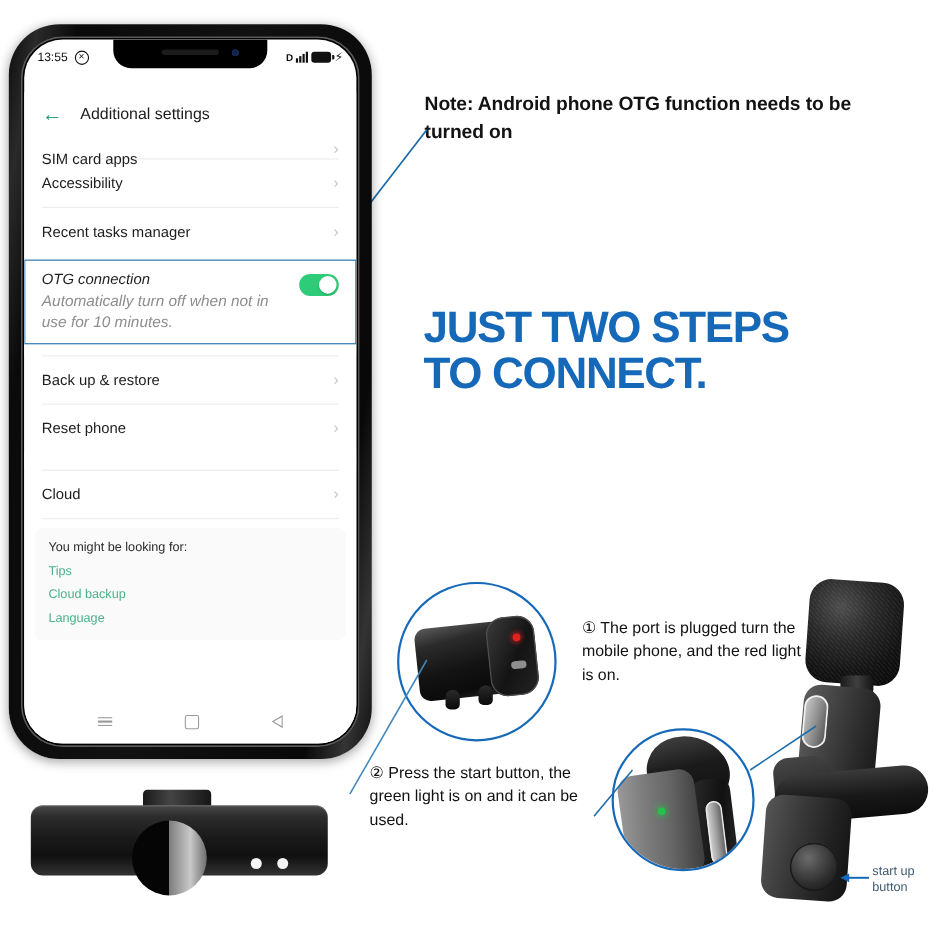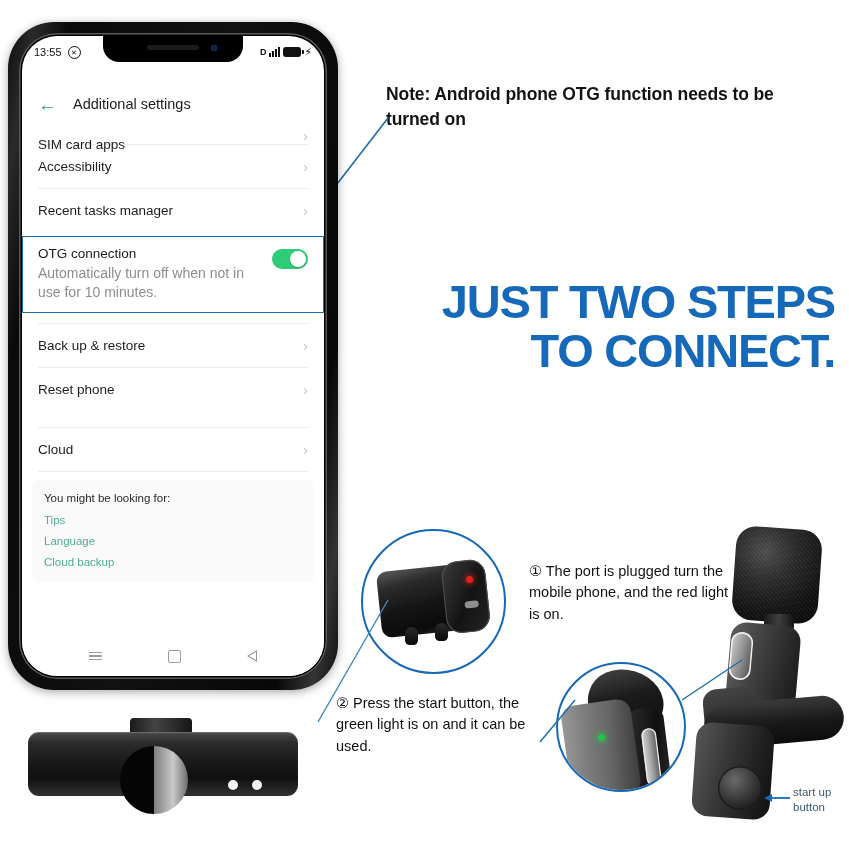--- a/index.html
+++ b/index.html
@@ -94,21 +94,21 @@
   .gap-lg{height:16px;background:#fff;}
 
   
   .otg-wrap{
     position:relative;margin:4px 0 0 0;
     border:1.6px solid #1d6ca8;
     padding:9px 15px 10px 15px;box-sizing:border-box;
     background:#fff;
   }
   .otg-top{display:flex;align-items:flex-start;}
-  .otg-txt{flex:1;padding-right:10px;}
+  .otg-txt{flex:1;padding-right:10px;font-style:italic;}
   .otg-title{font-size:13.5px;color:#1d1d1d;margin-bottom:3px;}
   .otg-sub{font-size:14px;color:#8d8d8d;line-height:1.35;}
   .toggle{
     width:36px;height:20px;border-radius:11px;background:#2ecc78;
     position:relative;flex:0 0 auto;margin-top:3px;
   }
   .toggle .knob{
     position:absolute;right:2px;top:2px;width:16px;height:16px;border-radius:50%;
     background:#fff;box-shadow:0 1px 2px rgba(0,0,0,.2);
   }
@@ -142,23 +142,22 @@
   }
 
   
   .note{
     position:absolute;left:386px;top:82px;width:400px;
     font-size:17.5px;font-weight:700;color:#131313;line-height:1.42;
     letter-spacing:-.1px;
   }
   .headline{
     position:absolute;left:385px;top:278px;width:450px;
-    font-size:47px;font-weight:700;color:#1569b8;line-height:1.04;
+    font-size:40px;font-weight:700;color:#1569b8;line-height:1.04;
     letter-spacing:-1.2px;
-    text-align:right;
   }
   .step1{
     position:absolute;left:529px;top:561px;width:200px;
     font-size:14.5px;color:#121212;line-height:1.48;
   }
   .step2{
     position:absolute;left:336px;top:693px;width:200px;
     font-size:14.5px;color:#121212;line-height:1.48;
   }
   .startup{
@@ -395,22 +394,22 @@
 
           <div class="row">
             <span class="lbl">Cloud</span>
             <span class="chev">›</span>
           </div>
           <div class="divider"></div>
 
           <div class="sugg">
             <div class="sugg-title">You might be looking for:</div>
             <div class="sugg-link">Tips</div>
+            <div class="sugg-link">Cloud backup</div>
             <div class="sugg-link">Language</div>
-            <div class="sugg-link">Cloud backup</div>
           </div>
         </div>
 
         <div class="navbar">
           <span class="nav-burger">
               <i></i>
               <i></i>
               <i></i>
             </span>
           <span class="nav-square"></span>

